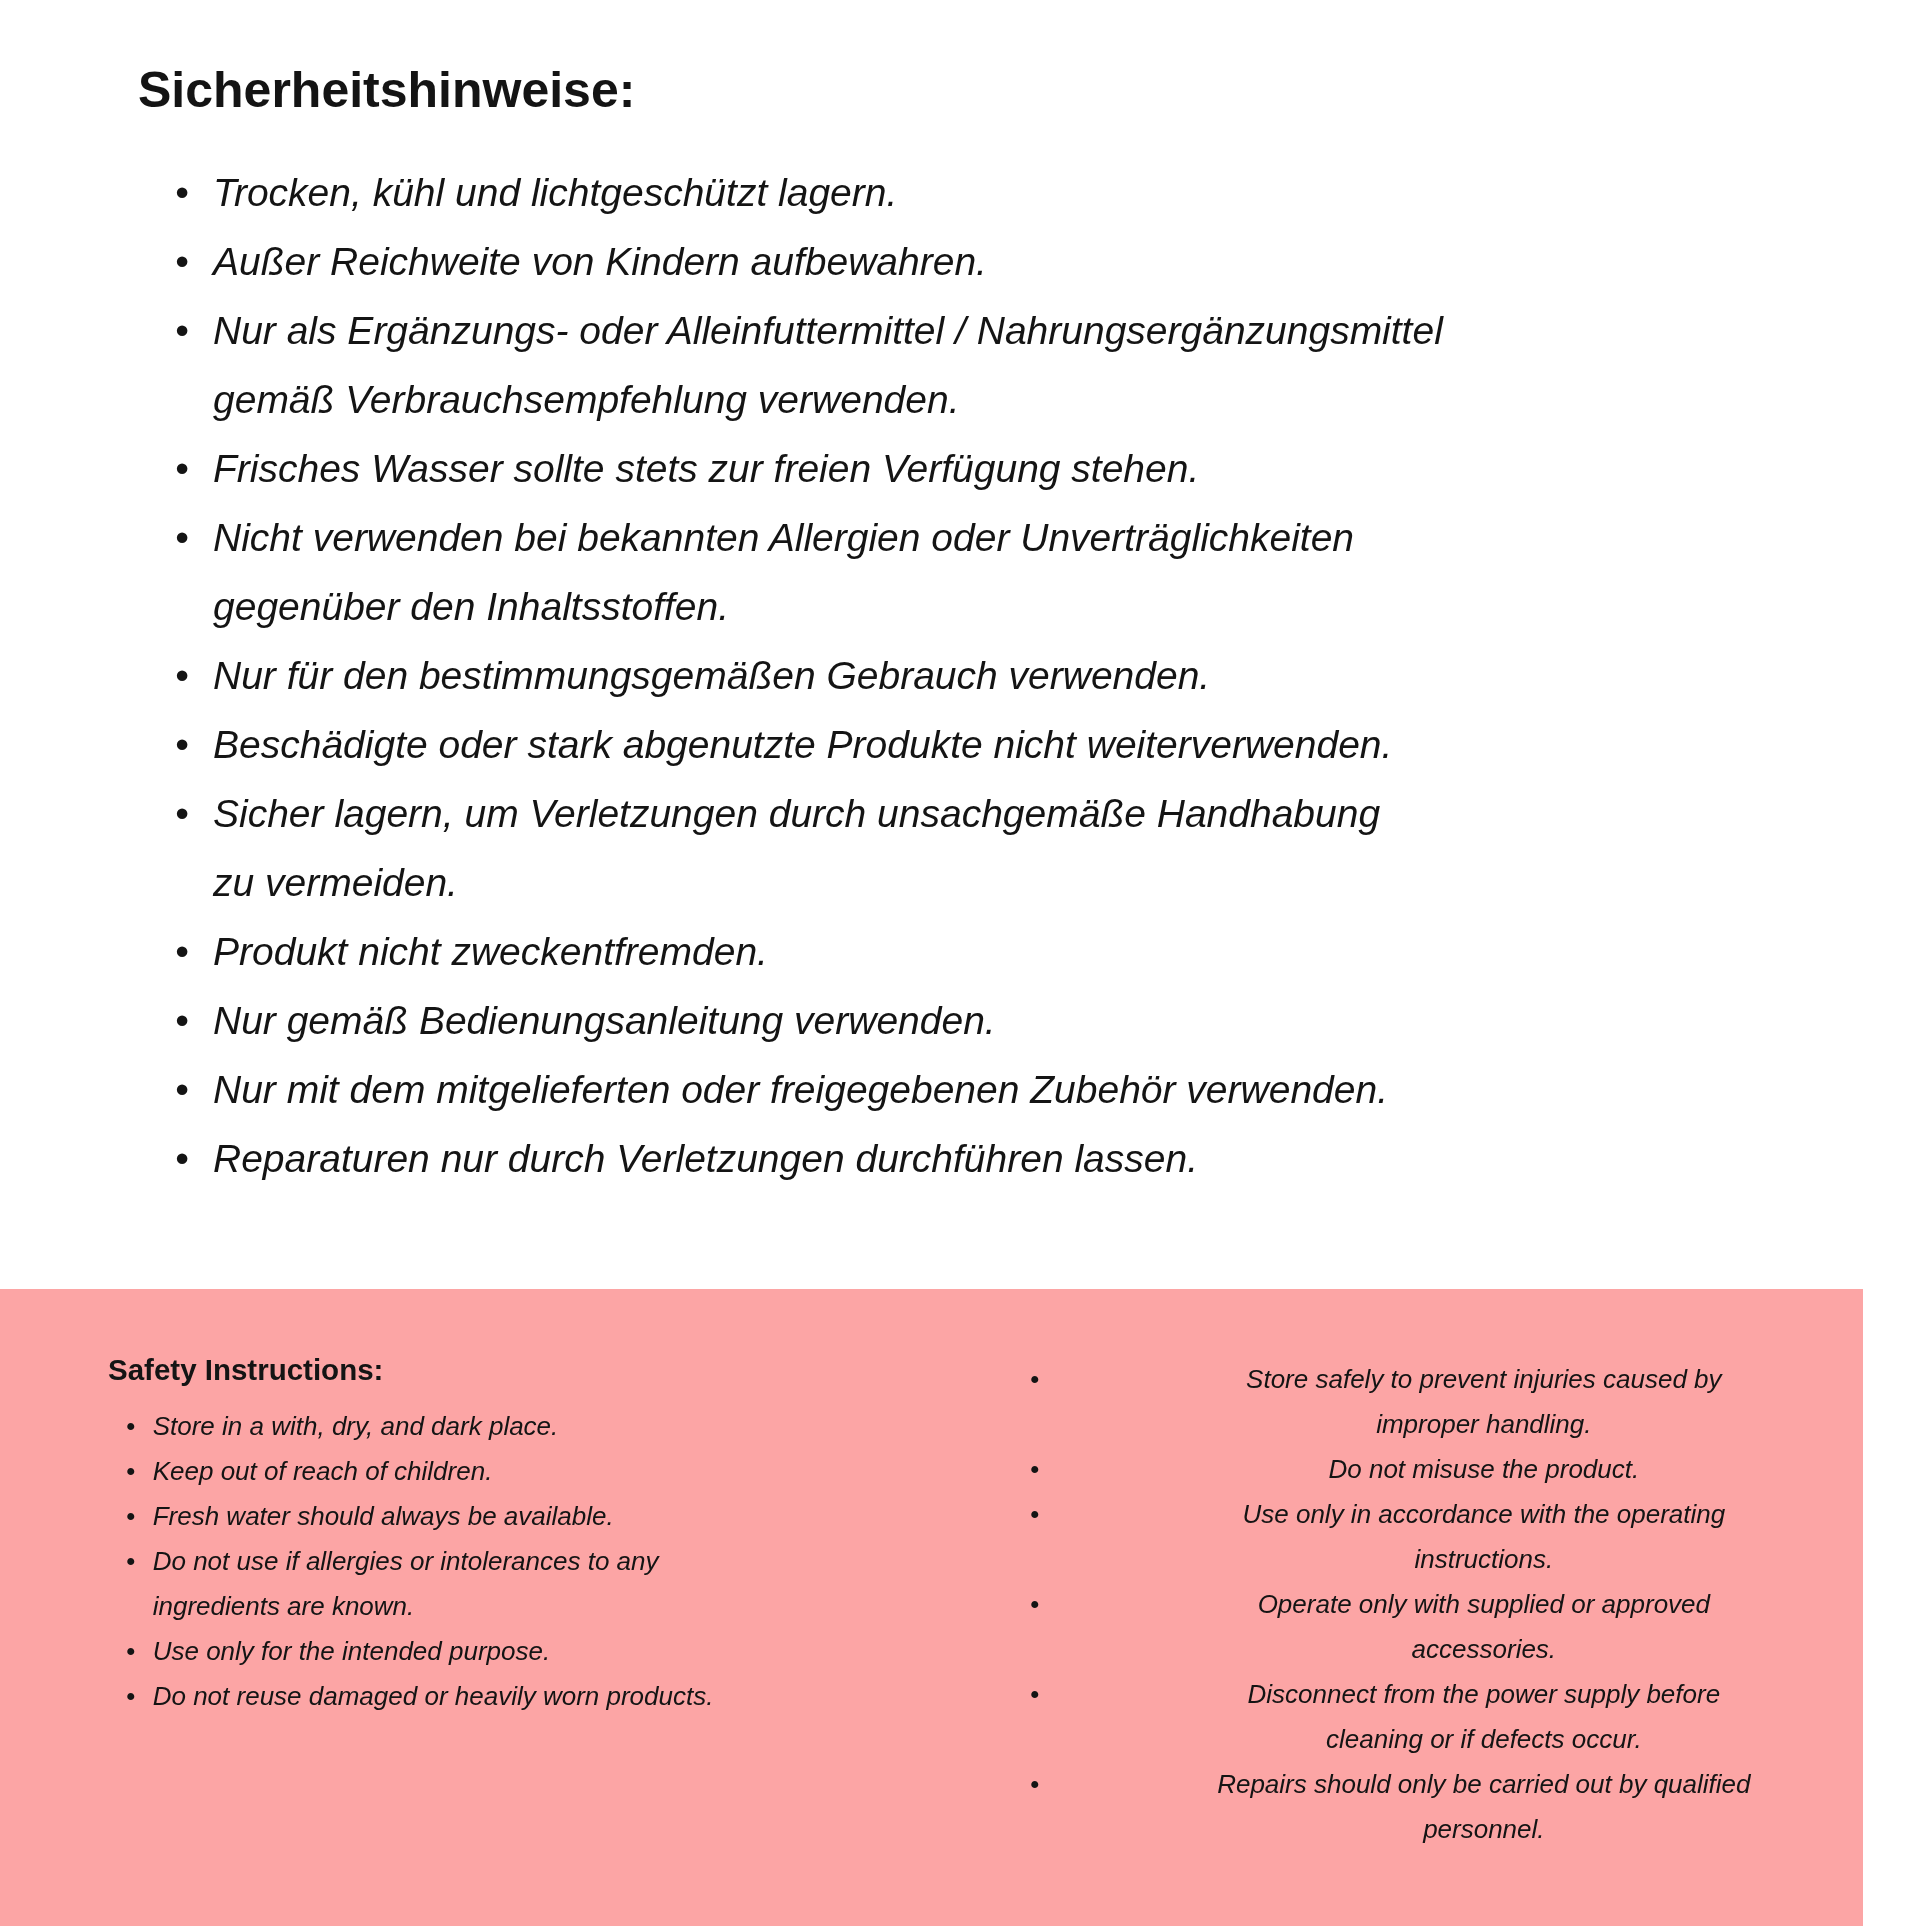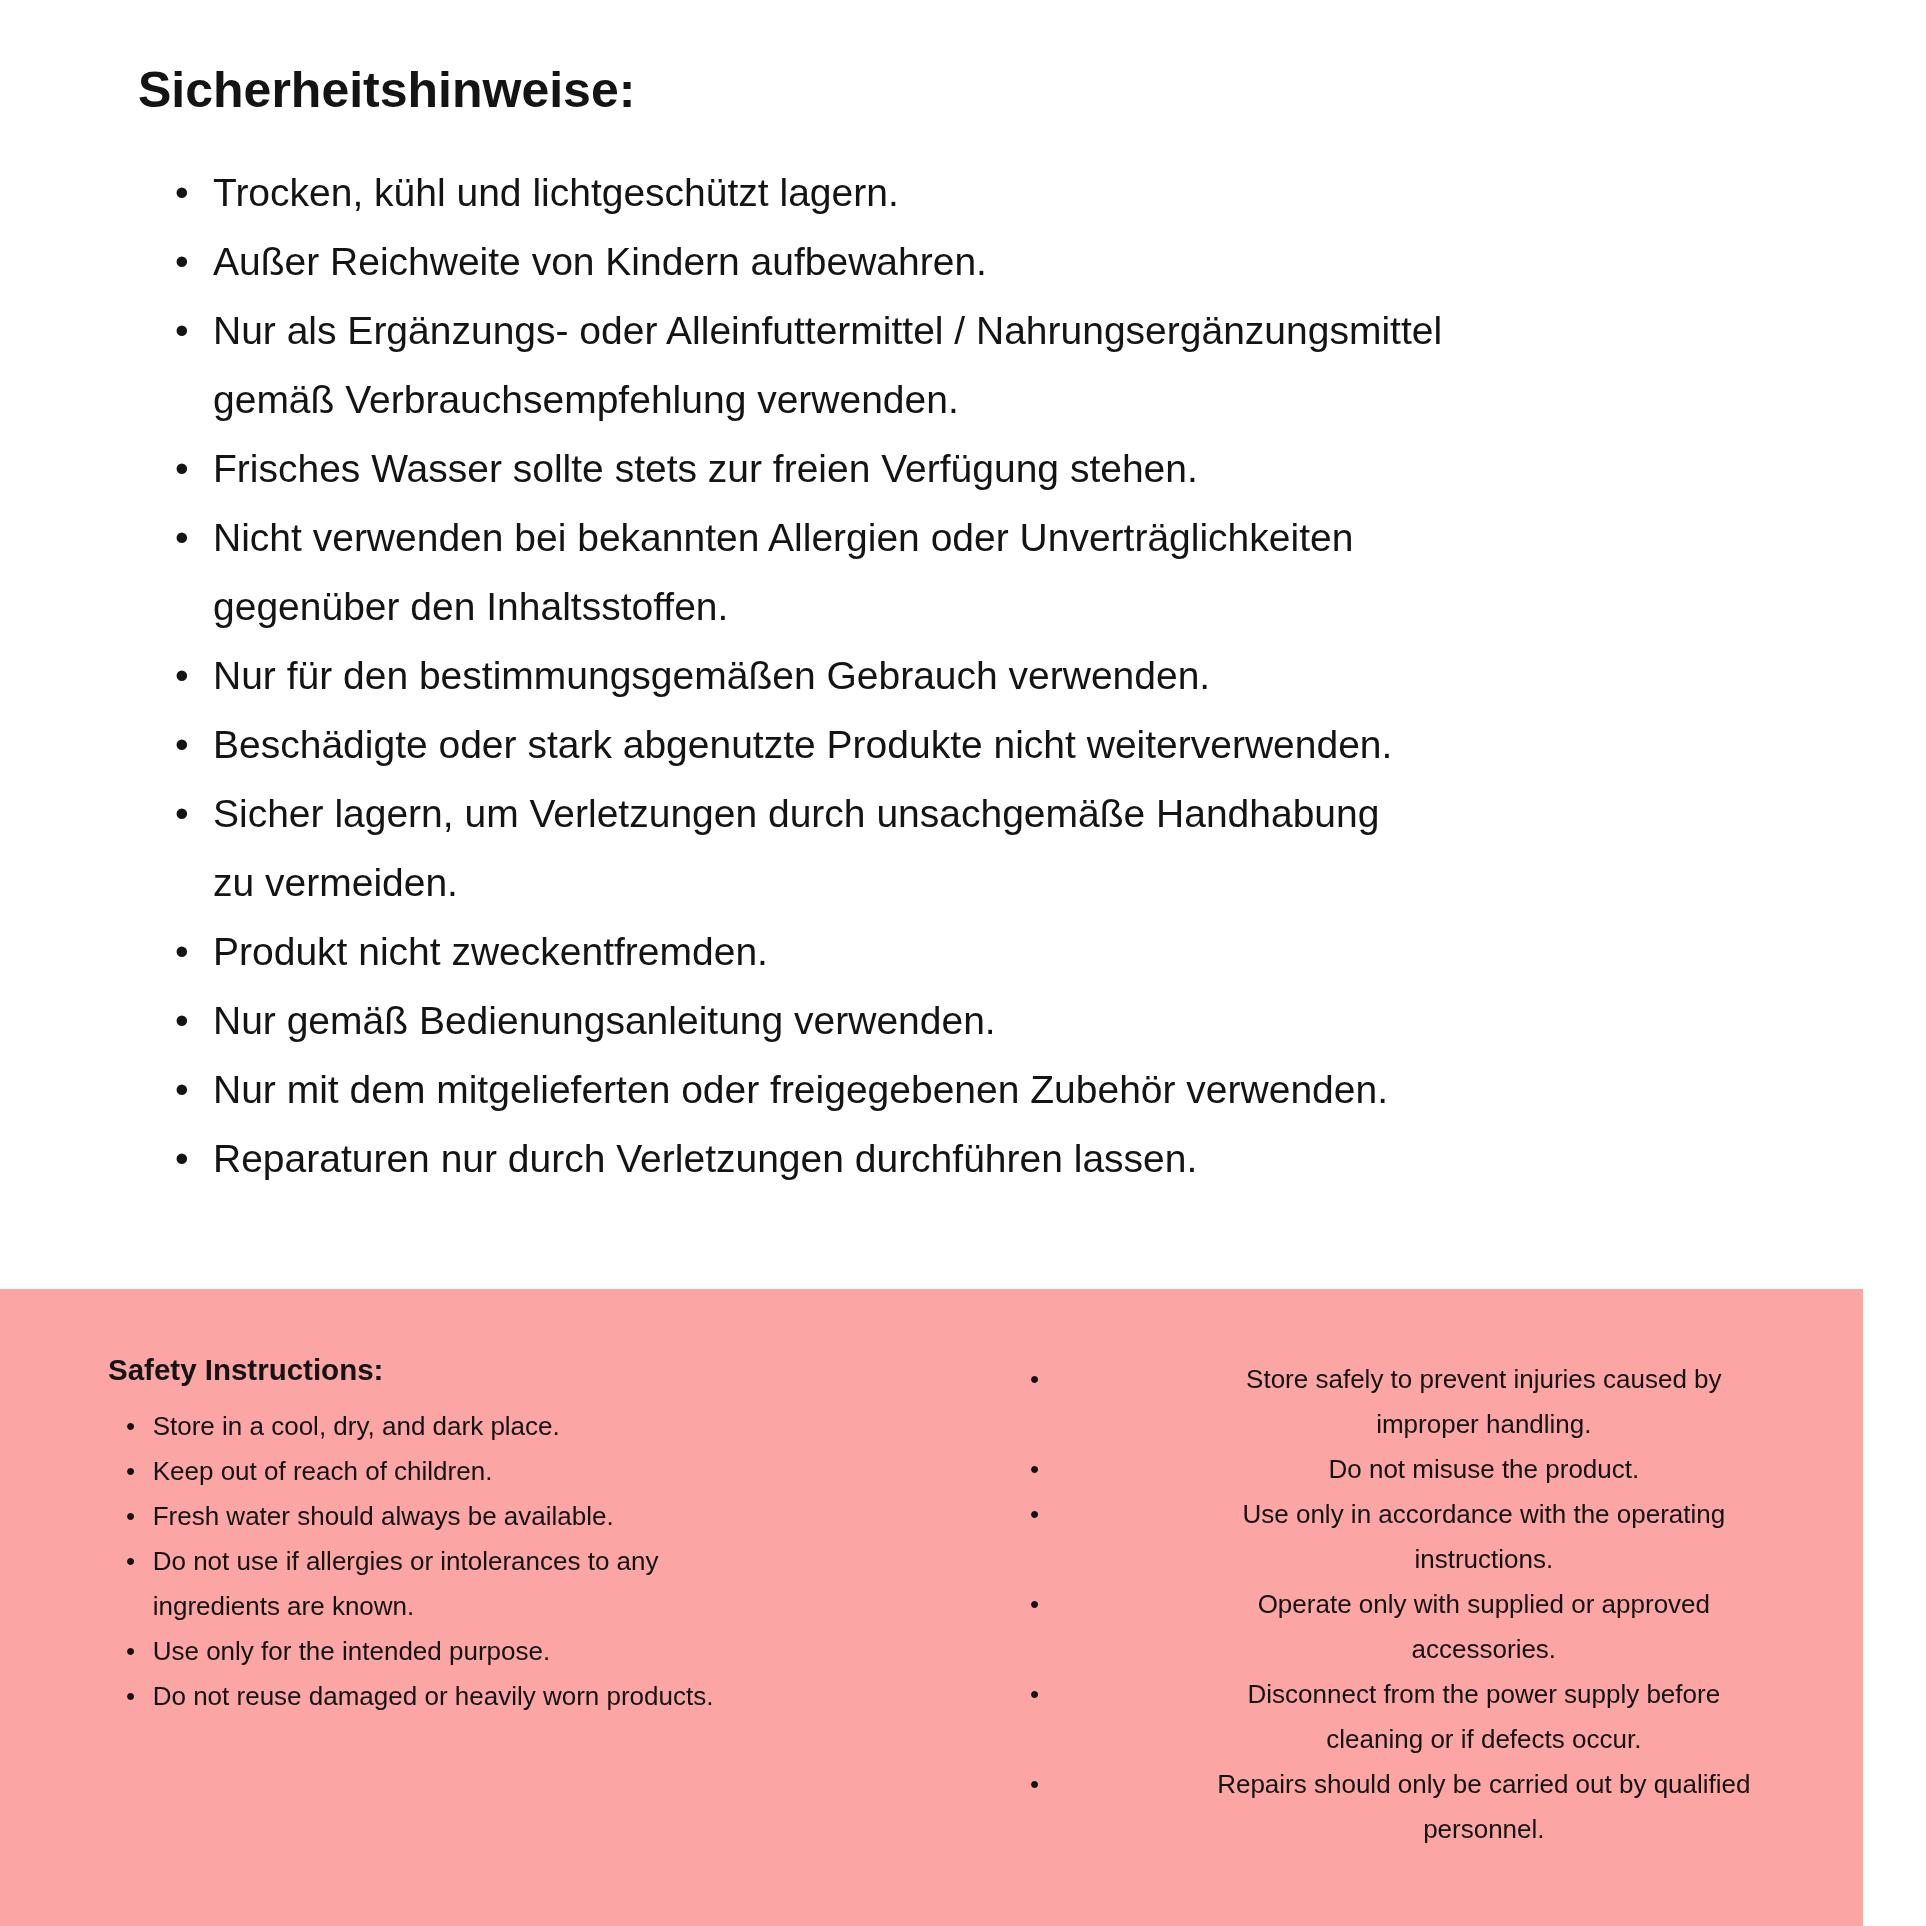--- a/index.html
+++ b/index.html
@@ -33,20 +33,21 @@
   .german ul.bullets {
     margin-top: 39px;
     margin-left: 33px;
     font-size: 39px;
     line-height: 69px;
   }
   ul.bullets li {
     position: relative;
     padding-left: 42px;
     white-space: pre-line;
+    font-style: italic;
   }
   ul.bullets li::before {
     content: "\2022";
     position: absolute;
     left: 3.9px;
     top: 0;
   }
 
   
   .band {
@@ -108,21 +109,21 @@
         <li>Nur mit dem mitgelieferten oder freigegebenen Zubehör verwenden.</li>
         <li>Reparaturen nur durch Verletzungen durchführen lassen.</li>
       </ul>
   </div>
 
   <div class="band">
     <div class="col-left">
       <div class="e-title">Safety Instructions:</div>
       <ul class="bullets">
 
-      <li>Store in a cool, dry, and dark place.</li>
+      <li>Store in a with, dry, and dark place.</li>
           <li>Keep out of reach of children.</li>
           <li>Fresh water should always be available.</li>
           <li>Do not use if allergies or intolerances to any
 ingredients are known.</li>
           <li>Use only for the intended purpose.</li>
           <li>Do not reuse damaged or heavily worn products.</li>
         </ul>
     </div>
     <div class="col-right">
       <ul class="bullets">

